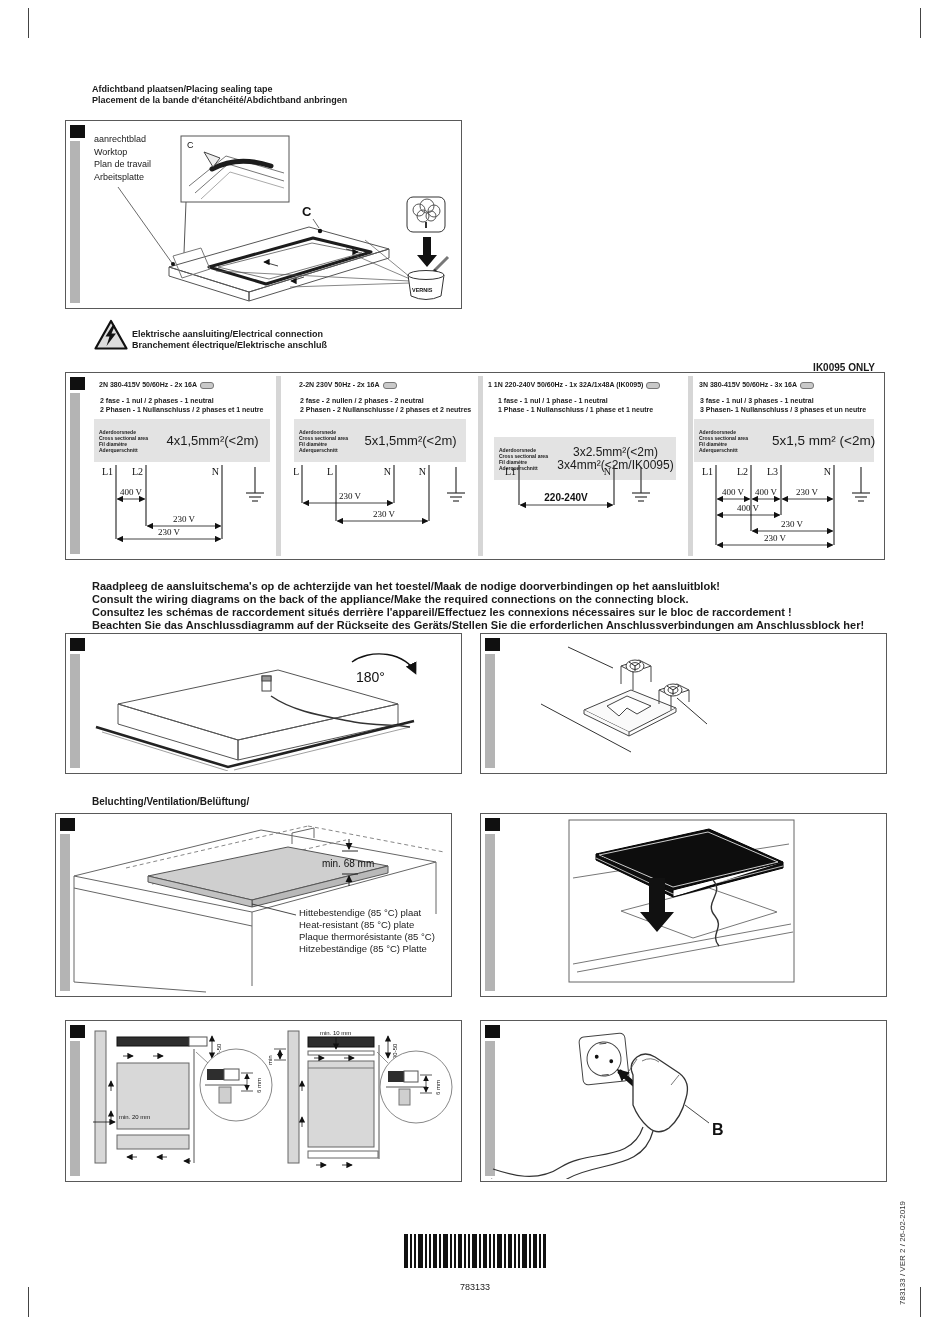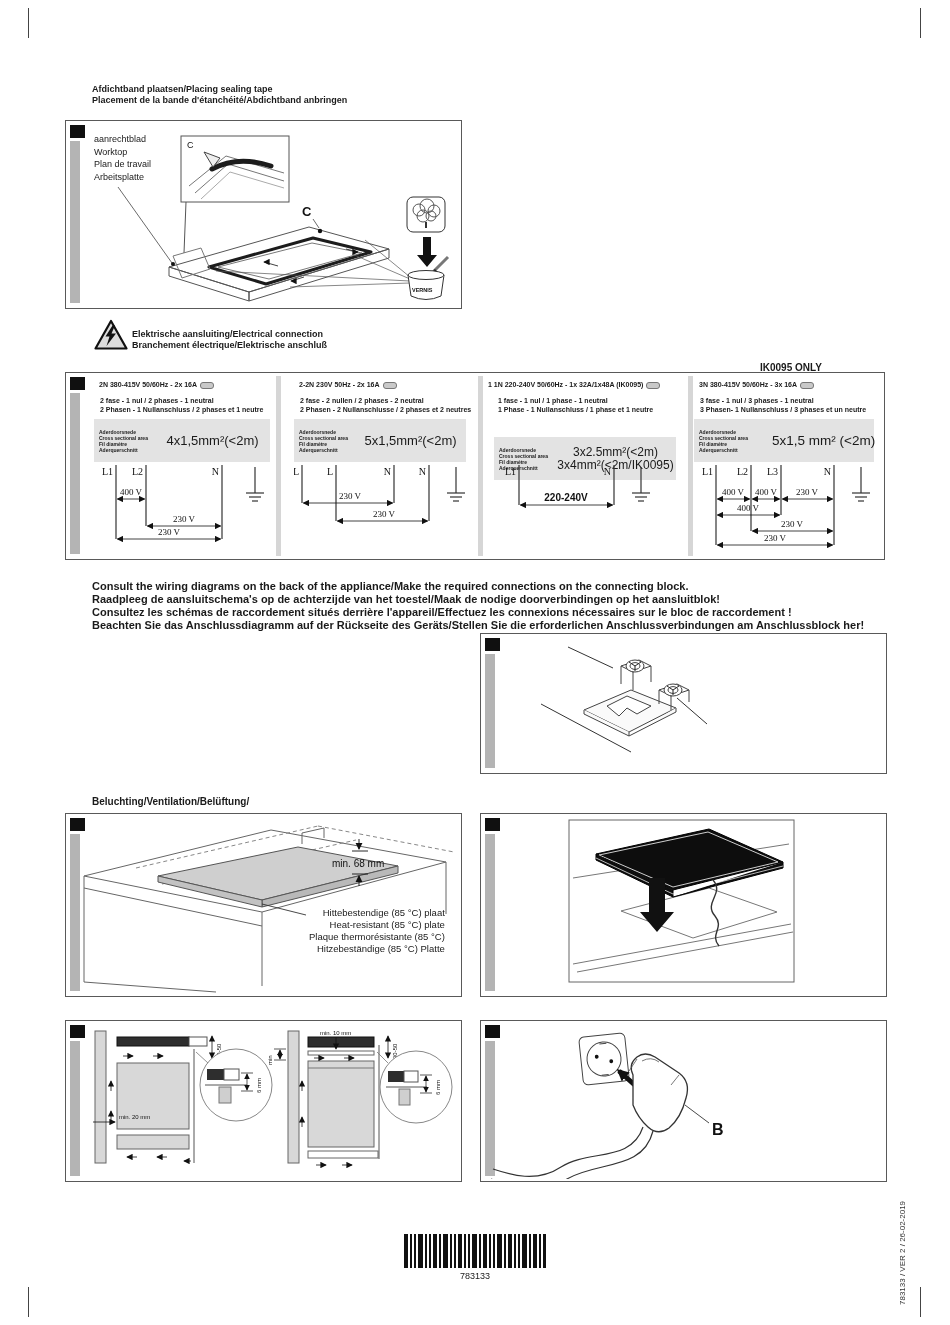--- a/index.html
+++ b/index.html
@@ -139,21 +139,21 @@
   </div>
 
   <svg class="abs" style="left:94px;top:319px;" width="34" height="32" viewBox="0 0 34 32">
     <path d="M17,2 L32.5,29.5 L1.5,29.5 Z" fill="#dcdcdc" stroke="#111" stroke-width="2.2" stroke-linejoin="round"></path>
     <path d="M18.5,6.5 L11.5,17.5 L15.5,17.5 L12.5,27 L22,14.5 L17.5,14.5 L21,6.5 Z" fill="#111"></path>
   </svg>
   <div class="abs hdr" style="left:132px;top:329px;">
     <div>Elektrische aansluiting/Electrical  connection</div>
     <div>Branchement électrique/Elektrische anschluß</div>
   </div>
-  <div class="abs bold" style="left:760px;top:362px;width:115px;font-size:10px;">IK0095 ONLY</div>
+  <div class="abs bold" style="left:760px;top:362px;width:115px;text-align:right;font-size:10px;">IK0095 ONLY</div>
 
   <div class="panel" style="left:65px;top:372px;width:818px;height:186px;">
     <div class="csq"></div>
     <div class="gbar"></div>
     <div class="sep" style="left:210px;"></div>
     <div class="sep" style="left:412px;"></div>
     <div class="sep" style="left:622px;"></div>
 
     <div class="ecol" style="left:28px;width:182px;">
       <div class="etitle"><span>2N 380-415V 50/60Hz - 2x 16A</span><span class="fuse"></span></div>
@@ -309,26 +309,46 @@
           <line x1="167" y1="4" x2="167" y2="30"></line>
             <line x1="158" y1="30" x2="176" y2="30"></line>
           <line x1="161" y1="34" x2="173" y2="34"></line>
             <line x1="164" y1="38" x2="170" y2="38"></line>
         </g>
       </svg>
     </div>
   </div>
 
   <div class="abs notes" style="left:92px;top:580px;">
+    <div>Raadpleeg de aansluitschema's op de achterzijde van het toestel/Maak de nodige doorverbindingen op het aansluitblok!</div>
     <div>Consult the wiring diagrams on the back of the appliance/Make the required connections on the connecting block.</div>
-    <div>Raadpleeg de aansluitschema's op de achterzijde van het toestel/Maak de nodige doorverbindingen op het aansluitblok!</div>
     <div>Consultez les schémas de raccordement situés derrière l'appareil/Effectuez les connexions nécessaires sur le bloc de raccordement !</div>
     <div>Beachten Sie das Anschlussdiagramm auf der Rückseite des Geräts/Stellen Sie die erforderlichen Anschlussverbindungen am Anschlussblock her!</div>
   </div>
 
+  <div class="panel" style="left:65px;top:633px;width:395px;height:139px;">
+    <div class="csq"></div>
+    <div class="gbar"></div>
+    <svg class="abs" style="left:0;top:0;" width="393" height="137" viewBox="0 0 393 137">
+      <g stroke="#555" fill="none">
+        <polygon points="52,70 212,36 332,70 172,106"></polygon>
+        <polygon points="52,70 172,106 172,126 52,90"></polygon>
+        <polygon points="172,106 332,70 332,90 172,126"></polygon>
+      </g>
+      <path d="M30,93 L162,133 L348,87" fill="none" stroke="#222" stroke-width="2.6"></path>
+      <path d="M36,98 L162,137 M168,136 L344,93" fill="none" stroke="#888" stroke-width="0.8"></path>
+      <g>
+        <rect x="196" y="42" width="9" height="15" fill="#fff" stroke="#444"></rect>
+        <rect x="196" y="42" width="9" height="5" fill="#999" stroke="#444"></rect>
+      </g>
+      <path d="M205,62 C228,78 258,82 288,88 C310,92 328,90 344,93" fill="none" stroke="#333" stroke-width="1.5"></path>
+      <text x="290" y="48" font-size="14">180°</text>
+      <path d="M286,28 A38,27 0 0 1 349,38" fill="none" stroke="#111" stroke-width="1.4" marker-end="url(#ahA)"></path>
+    </svg>
+  </div>
 
   <div class="panel" style="left:480px;top:633px;width:405px;height:139px;">
     <div class="csq"></div>
     <div class="gbar"></div>
     <svg class="abs" style="left:0;top:0;" width="403" height="137" viewBox="0 0 403 137">
       <g stroke="#333" stroke-width="1">
         <line x1="87" y1="13" x2="132" y2="34"></line>
         <line x1="60" y1="70" x2="150" y2="118"></line>
         <line x1="196" y1="64" x2="226" y2="90"></line>
       </g>
@@ -353,21 +373,21 @@
           <line x1="190" y1="62" x2="190" y2="76"></line>
         <ellipse cx="192" cy="56" rx="9" ry="6"></ellipse>
           <ellipse cx="192" cy="56" rx="5" ry="3.4"></ellipse>
         <path d="M192,56 L186,52 M192,56 L198,52 M192,56 L192,61" stroke="#222"></path>
       </g>
     </svg>
   </div>
 
   <div class="abs bold" style="left:92px;top:796px;font-size:10px;">Beluchting/Ventilation/Belüftung/</div>
 
-  <div class="panel" style="left:65px;top:813px;width:395px;height:182px;text-align:right;">
+  <div class="panel" style="left:55px;top:813px;width:395px;height:182px;">
     <div class="csq"></div>
     <div class="gbar"></div>
     <svg class="abs" style="left:0;top:0;" width="393" height="180" viewBox="0 0 393 180">
       <g stroke="#666" fill="none">
         <polygon points="18,62 205,16 380,48 196,98"></polygon>
         <path d="M18,62 L18,168 M196,98 L196,172 M380,48 L380,100"></path>
         <path d="M18,74 L196,112"></path>
         <path d="M18,168 L150,178"></path>
         <path d="M236,30 L236,19 L258,14 L258,24"></path>
       </g>
@@ -551,18 +571,18 @@
         <rect x="108" y="2" width="4" height="34"></rect>
           <rect x="114" y="2" width="2" height="34"></rect>
           <rect x="118" y="2" width="2" height="34"></rect>
         <rect x="122" y="2" width="5" height="34"></rect>
           <rect x="129" y="2" width="2" height="34"></rect>
           <rect x="133" y="2" width="4" height="34"></rect>
         <rect x="139" y="2" width="2" height="34"></rect>
           <rect x="143" y="2" width="3" height="34"></rect>
       </g>
     </svg>
-    <div style="text-align:center;font-size:9px;margin-top:1px;">783133</div>
+    <div style="text-align:center;font-size:9px;margin-top:12px;">783133</div>
   </div>
 
   <div class="abs" style="left:898px;top:1305px;width:145px;font-size:8px;color:#333;transform:rotate(-90deg);transform-origin:0 0;white-space:nowrap;">783133 / VER 2 / 26-02-2019</div>
 
 </div>
 
 </body></html>

